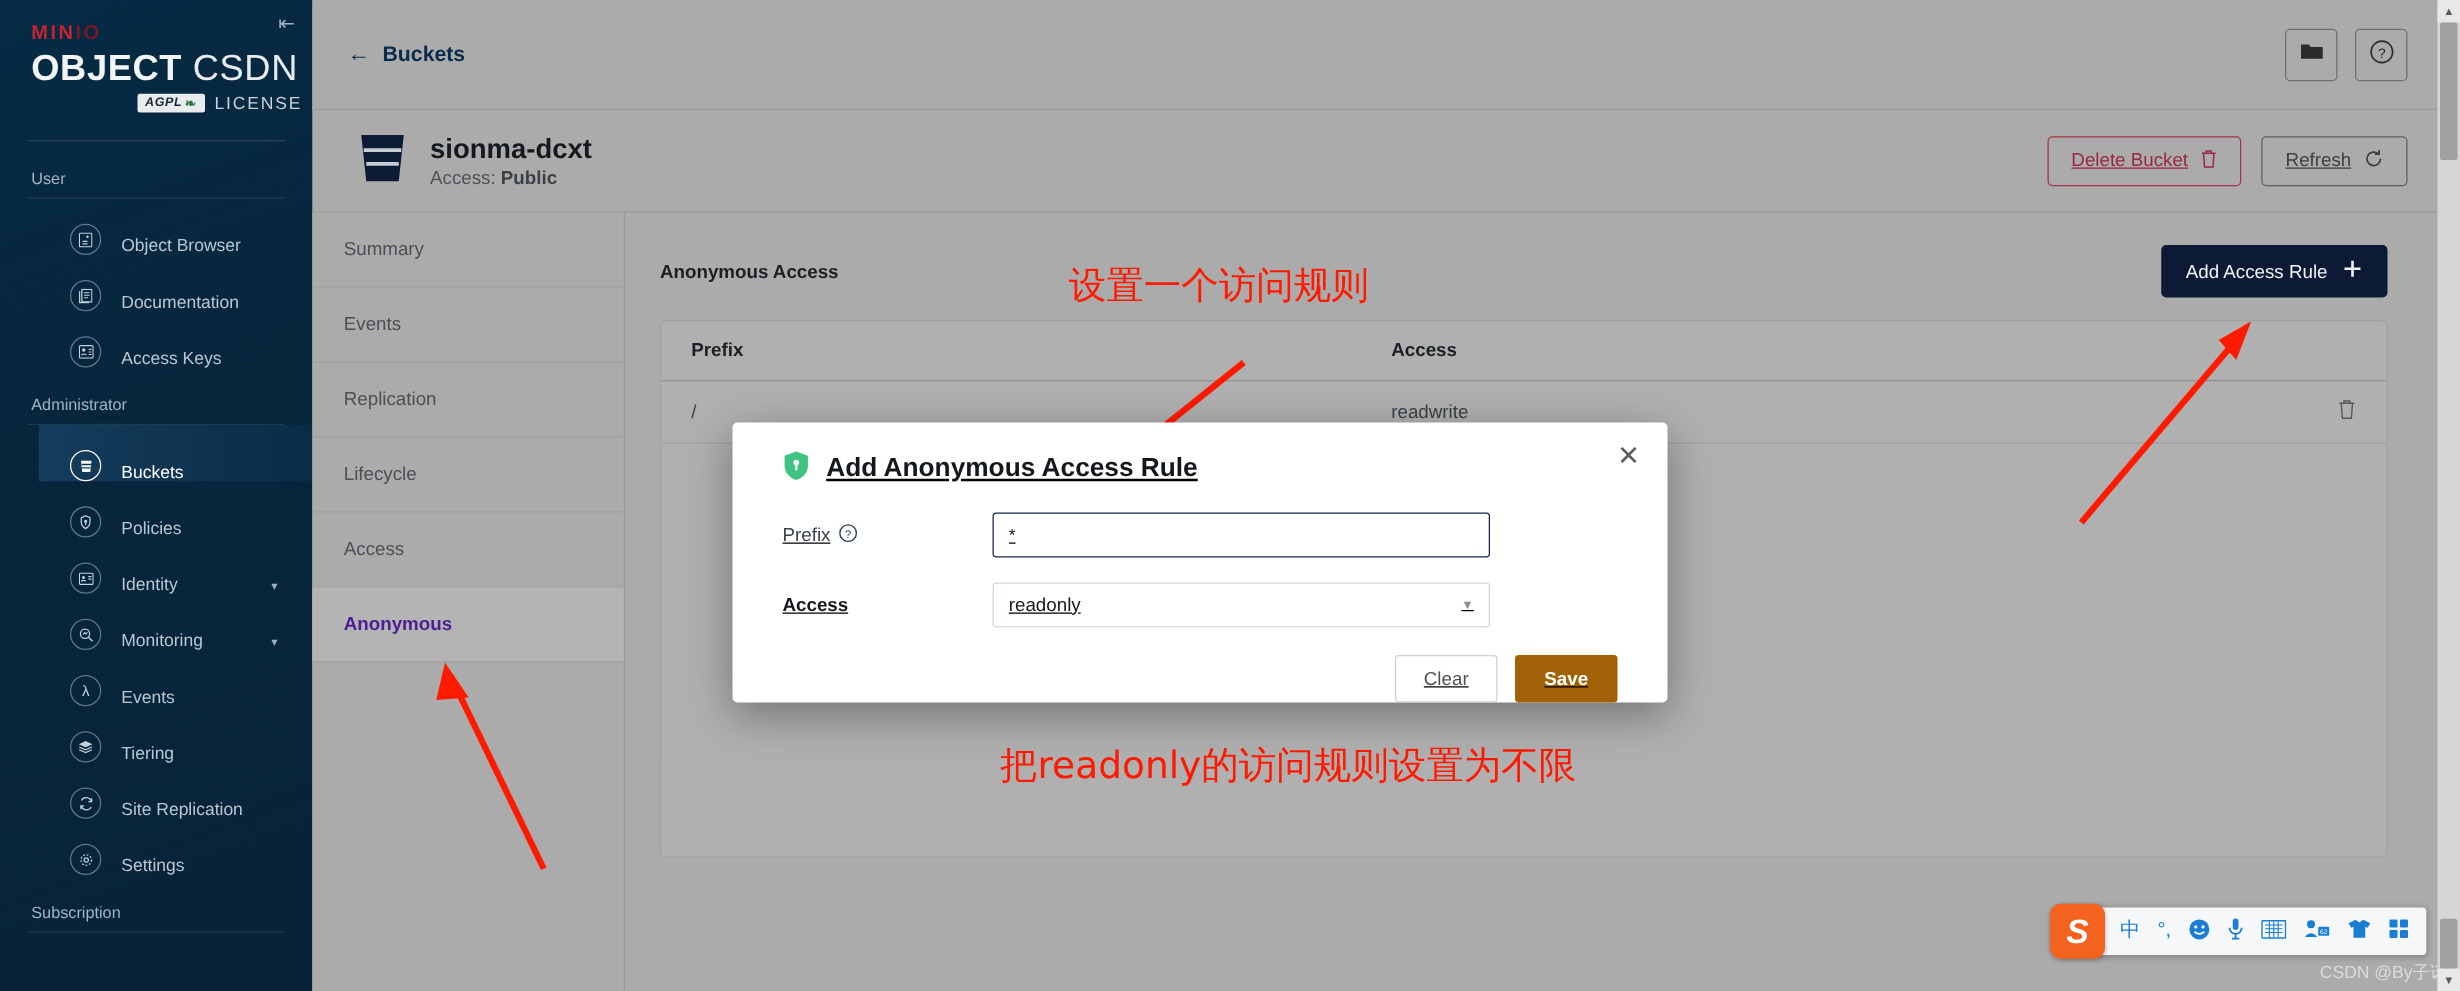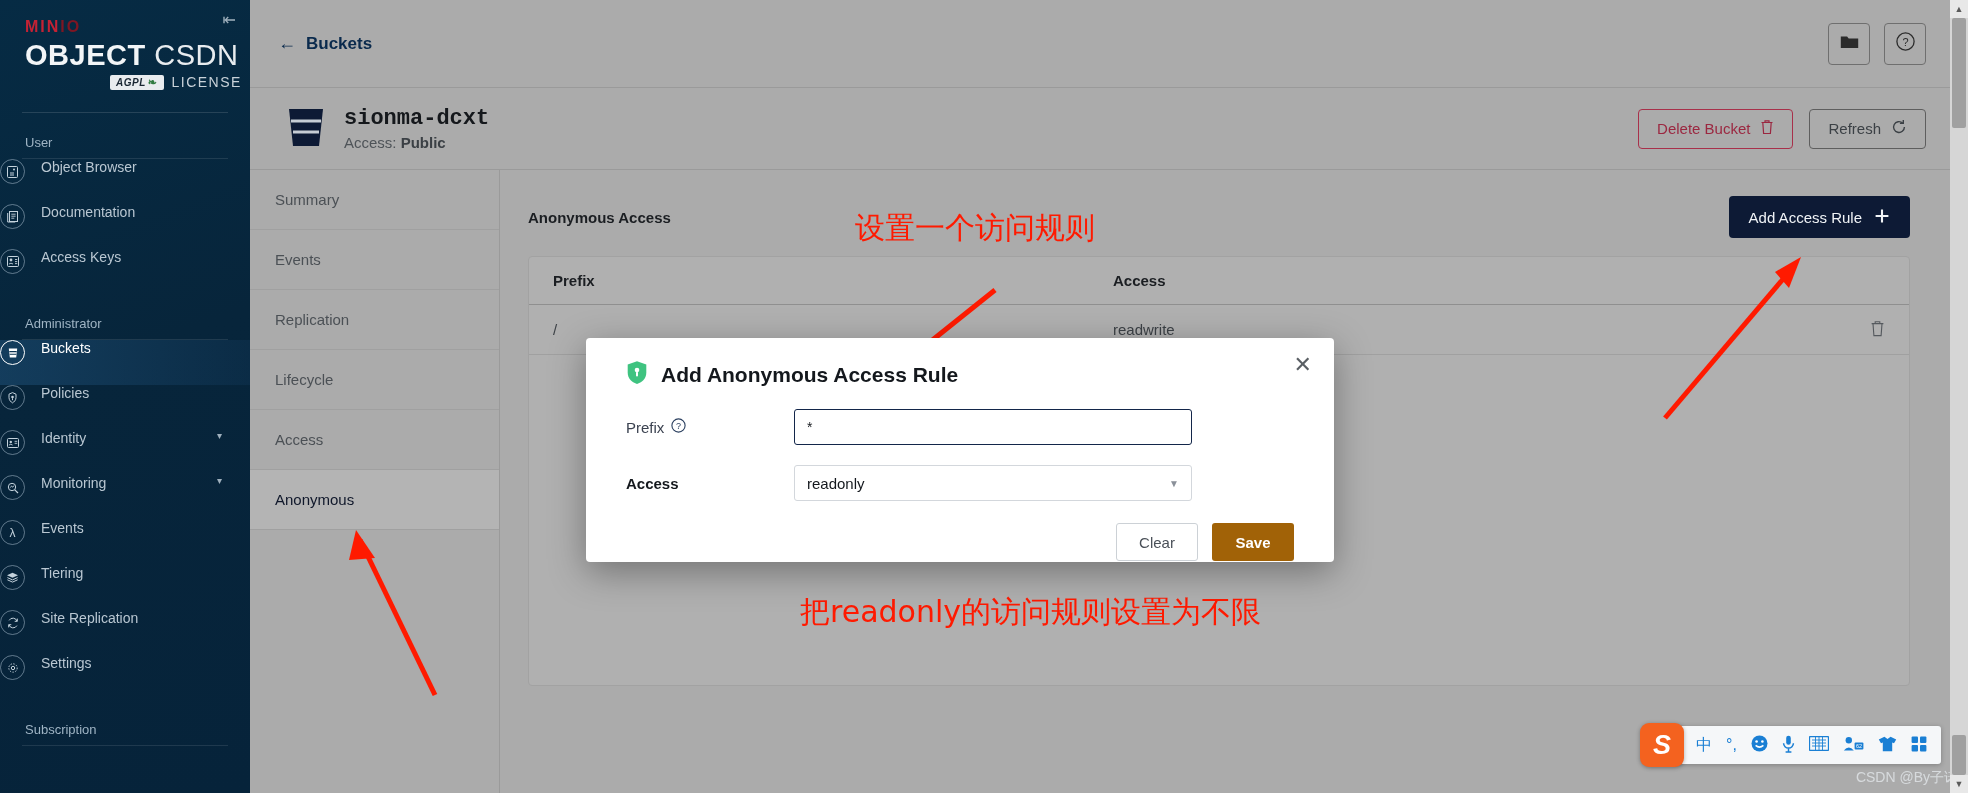--- a/index.html
+++ b/index.html
@@ -50,23 +50,24 @@
   .side-divider {
     height: 1px; background: rgba(255,255,255,0.13);
     margin: 22px 22px 0 22px;
   }
   .side-group-label {
     color: #9fb4c4; font-size: 13px;
     padding: 22px 0 8px 25px;
   }
   .side-group-rule { height: 1px; background: rgba(255,255,255,0.10); margin: 0 22px; }
   .side-item {
-    display: flex; align-items: flex-start; gap: 16px;
-    height: 45px; cursor: pointer;
+    display: flex; align-items: flex-end; gap: 16px;
+    height: 45px; padding-left: 25px; cursor: pointer;
     position: relative;
+    margin-left: 31px;
   }
   .side-item .label { color: #b9c7d2; font-size: 14px; white-space: nowrap; }
   .side-item.active {
     background: linear-gradient(90deg, rgba(30,80,120,0.55), rgba(20,60,95,0.30));
   }
   .side-item.active .label { color: #ffffff; }
   .side-item.active .ico { border-color: #ffffff; color: #ffffff; }
   .ico {
     width: 25px; height: 25px; border-radius: 50%;
     border: 1px solid rgba(170,190,205,0.55);
@@ -97,45 +98,45 @@
     border-radius: 4px; background: transparent;
     display: flex; align-items: center; justify-content: center;
     color: #2b2b2b; cursor: pointer; margin-left: 14px;
   }
 
   .bucket-header {
     height: 82px; display: flex; align-items: center;
     padding: 0 24px 0 36px; border-bottom: 1px solid #9a9a9a;
   }
   .bucket-icon { margin-right: 18px; }
-  .bucket-name { font-size: 22px; font-weight: bold; color: #15181c; line-height: 1.15; font-family: Liberation Mono, monospace; }
+  .bucket-name { font-size: 22px; font-weight: bold; color: #15181c; line-height: 1.15; }
   .bucket-access { font-size: 15px; color: #4e5358; margin-top: 3px; }
   .bucket-access b { color: #3b4045; }
   .hdr-spacer { flex: 1; }
   .btn {
     height: 40px; border-radius: 4px; font-size: 15px;
     display: inline-flex; align-items: center; gap: 10px;
-    padding: 0 18px; cursor: pointer; background: transparent;
+    padding: 0 18px; cursor: pointer; background: transparent; text-decoration: underline;
   }
   .btn-danger { border: 1px solid #a8304a; color: #9b2740; }
   .btn-plain { border: 1px solid #5e5e5e; color: #3b4045; margin-left: 16px; }
 
   
   .content { display: flex; height: 623px; }
   .tabs {
     width: 250px; flex: 0 0 250px;
     border-right: 1px solid #9a9a9a;
     background: #ababab;
   }
   .tab {
     height: 60px; display: flex; align-items: center;
     padding-left: 25px; font-size: 15px; color: #4b5055;
     border-bottom: 1px solid #a0a0a0; cursor: pointer;
   }
-  .tab.active { background: #b4b4b4; color: #0f172a; font-weight: normal; }
+  .tab.active { background: #b4b4b4; color: #4c1d95; font-weight: bold; }
 
   .panel { flex: 1; padding: 26px 40px 0 28px; position: relative; }
   .panel-head { display: flex; align-items: center; height: 42px; }
   .panel-title { font-size: 15px; font-weight: bold; color: #1b1e22; }
   .panel-spacer { flex: 1; }
   .btn-primary {
     background: #0d1a35; color: #f0f3f6; border: none;
     height: 42px; border-radius: 4px; font-size: 15px;
     display: inline-flex; align-items: center; gap: 12px;
     padding: 0 20px; cursor: pointer;
@@ -172,20 +173,21 @@
   svg.arrow { position: absolute; overflow: visible; }
 
   
   .overlay { position: absolute; inset: 0; pointer-events: none; }
   .modal {
     position: absolute; left: 586px; top: 338px;
     width: 748px; height: 224px;
     background: #ffffff; border-radius: 4px;
     box-shadow: 0 10px 36px rgba(0,0,0,0.35);
     padding: 22px 40px 0 40px;
+    text-decoration: underline;
   }
   .modal-head { display: flex; align-items: center; gap: 13px; position: relative; }
   .modal-title { font-size: 21px; font-weight: bold; color: #14181d; }
   .modal-close {
     position: absolute; right: -18px; top: -6px;
     font-size: 22px; color: #5a5f64; cursor: pointer; line-height: 1;
   }
   .form-row { display: flex; align-items: center; margin-top: 20px; }
   .form-label { width: 168px; font-size: 15px; color: #3b4250; display: flex; align-items: center; gap: 7px; }
   .form-label.bold { font-weight: bold; color: #14181d; }

